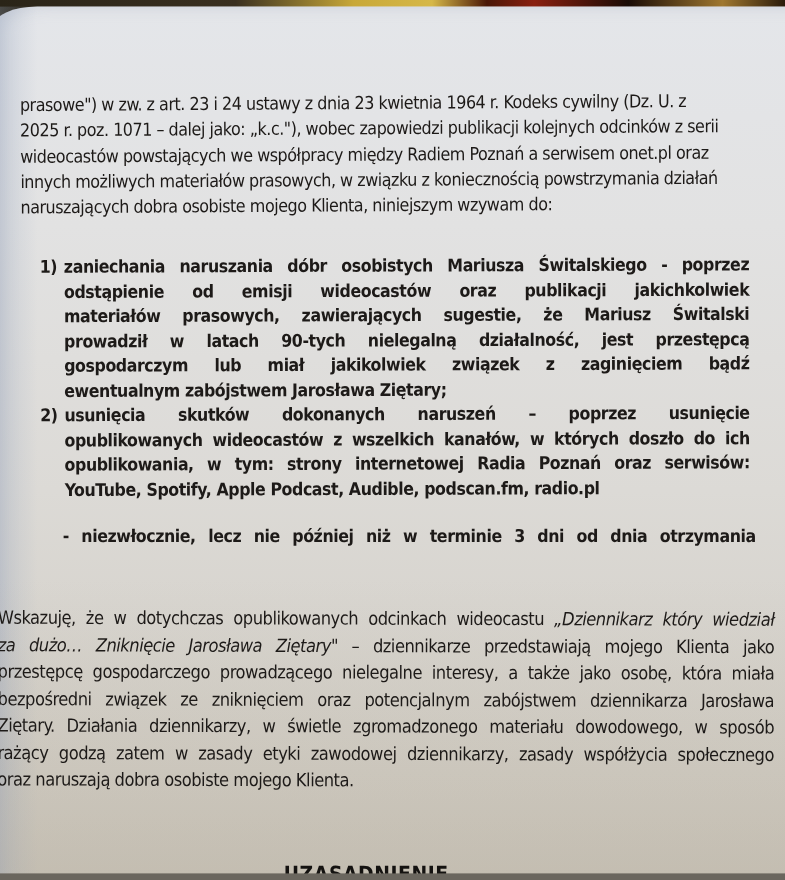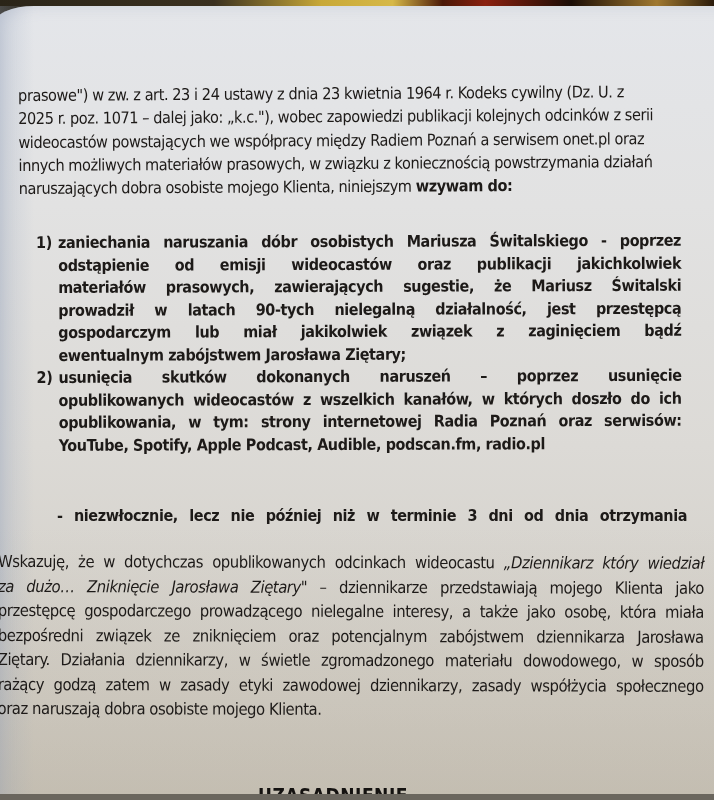--- a/index.html
+++ b/index.html
@@ -61,21 +61,21 @@
       left: 18px;
       top: 84px;
       width: 660px;
       font-size: 16.2px;
       line-height: 23.3px;
       letter-spacing: -0.45px;
       transform: rotate(-0.35deg);
       transform-origin: left top;
     }
     .p1 .line { display: block; white-space: nowrap; }
-    .p1 b { font-weight: bold; }
+    .p1 b { font-weight: normal; }
     .list {
       left: 36px;
       top: 232px;
       width: 645px;
       font-size: 16px;
       line-height: 22.5px;
       font-weight: bold;
       letter-spacing: -0.4px;
       transform: rotate(-0.2deg);
       transform-origin: left top;
@@ -93,21 +93,21 @@
       display: block;
       white-space: nowrap;
       text-align: justify;
       text-align-last: justify;
     }
     .list-item .line.last {
       text-align-last: left;
     }
     .deadline {
       left: 57px;
-      top: 504px;
+      top: 476px;
       width: 630px;
       font-size: 16px;
       line-height: 23px;
       font-weight: bold;
       letter-spacing: -0.4px;
     }
     .deadline .line { display: block; white-space: nowrap; }
     .deadline .line.full {
       text-align: justify;
       text-align-last: justify;

